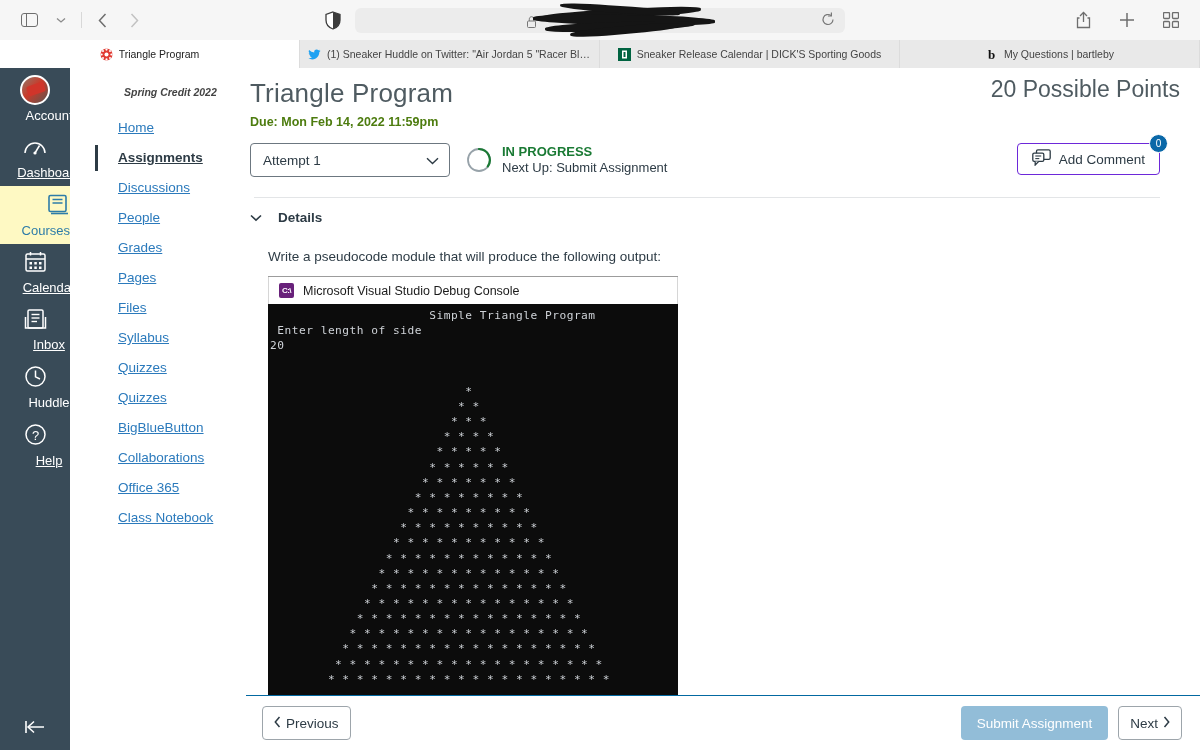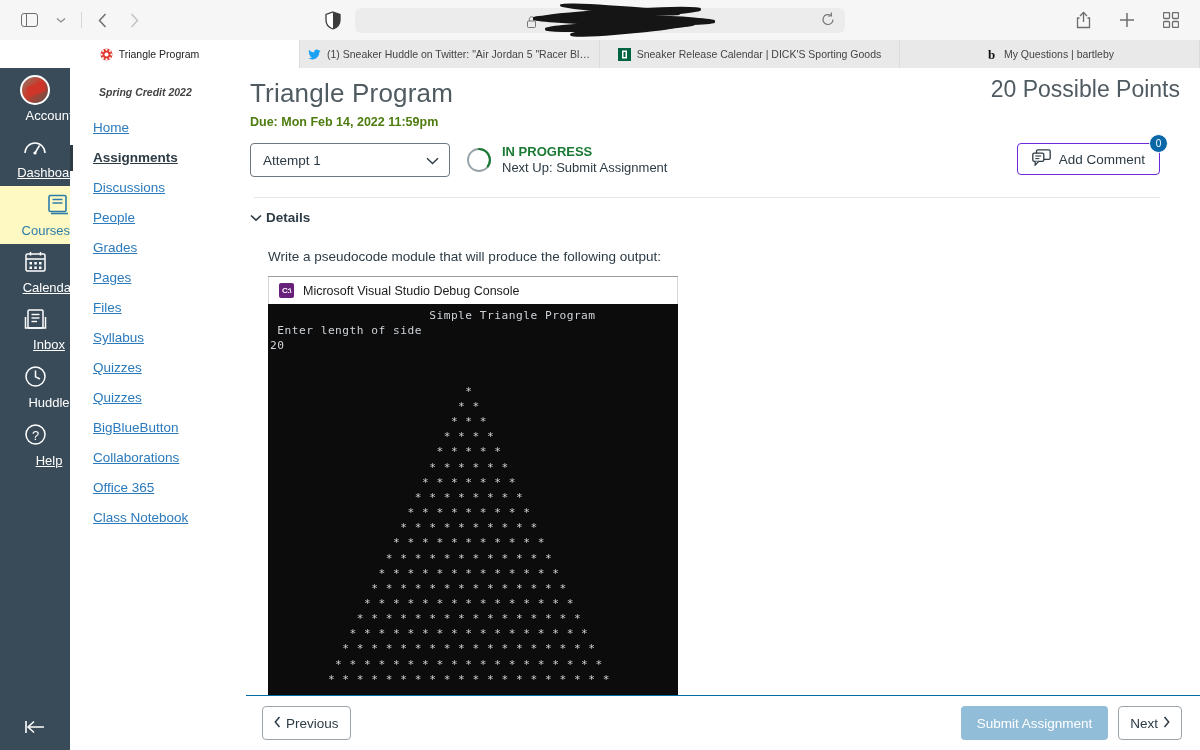--- a/index.html
+++ b/index.html
@@ -95,20 +95,21 @@
   #collapse-nav {
     position: absolute; bottom: 14px; left: 0; width: 70px;
     display: flex; justify-content: center; color: #ffffff; cursor: pointer;
   }
 
   
   #course-nav {
     position: absolute; top: 68px; left: 70px; width: 195px; height: 682px;
     background: #ffffff; border-right: 5px solid #14b8a6;
     padding-top: 18px;
+    padding-left: 25px;
   }
   #course-term {
     font-size: 10.5px; font-style: italic; color: #444;
     padding-left: 29px; margin-bottom: 15px; font-weight: bold;
   }
   .cnav-item {
     display: block; padding: 6px 0 6px 23px; font-size: 13.5px;
     color: #2b7abc; text-decoration: underline; cursor: pointer;
     position: relative; line-height: 18px;
   }
@@ -165,21 +166,21 @@
     position: absolute; right: -8px; top: -9px; width: 19px; height: 19px;
     border-radius: 50%; background: #0a68a8; color: #fff; font-size: 10px;
     display: flex; align-items: center; justify-content: center;
     border: 1.5px solid #fff;
   }
 
   #divider {
     height: 1px; background: #e3e5e7; margin: 20px 20px 0 4px;
   }
   #details-head {
-    display: flex; align-items: center; gap: 4px; margin-top: 12px;
+    display: flex; align-items: center; gap: 16px; margin-top: 12px;
     font-size: 13.5px; font-weight: bold; color: #2d3b45; cursor: pointer;
   }
   #instructions {
     font-size: 13.5px; color: #2d3b45; margin: 24px 0 0 18px;
   }
 
   
   #console-window {
     margin: 12px 0 0 18px; width: 410px;
     border-top: 1px solid #9c9c9c;

